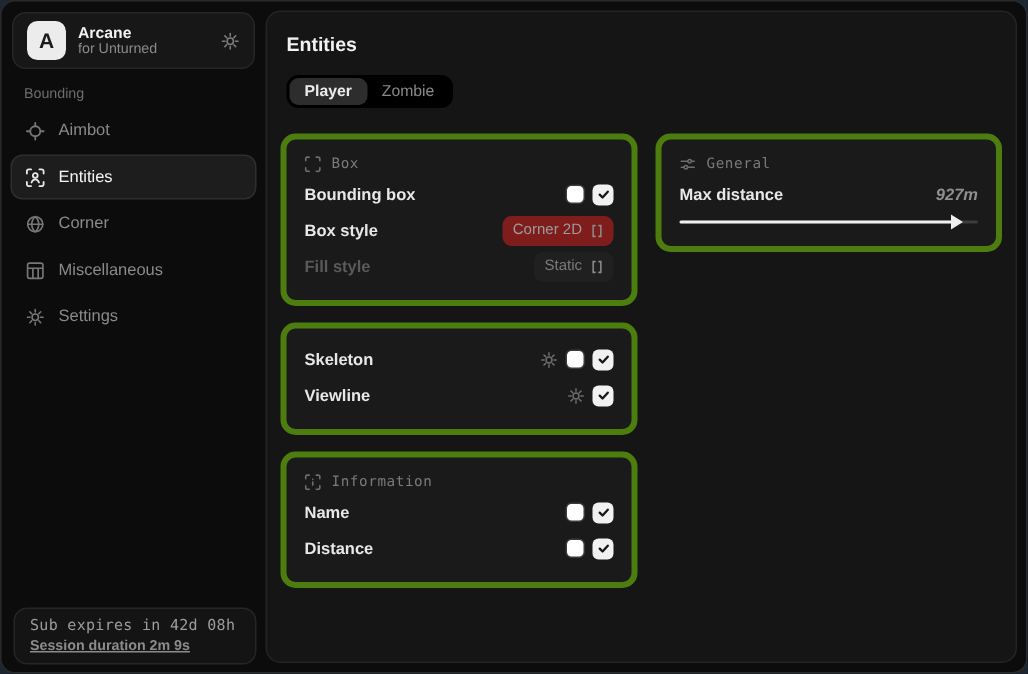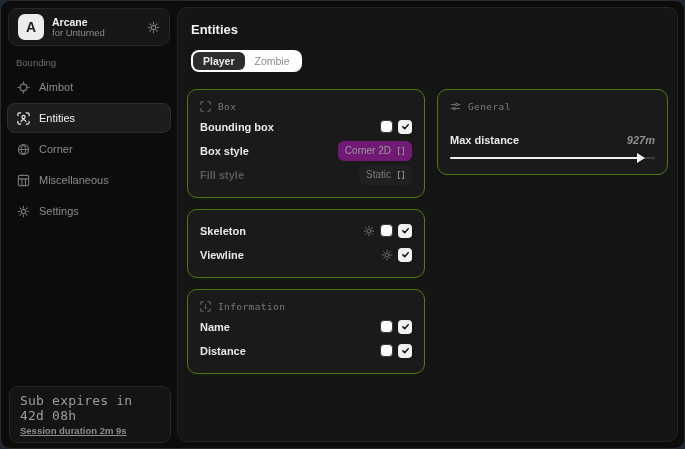--- a/index.html
+++ b/index.html
@@ -18,56 +18,56 @@
   .brand-gear{margin-left:auto;color:#7d7d7d;display:flex;cursor:pointer;}
   .cat-label{position:absolute;left:15px;top:56px;font-size:9.5px;color:#6d6d6d;}
   .nav{position:absolute;left:6px;right:6px;top:71px;display:flex;flex-direction:column;gap:1px;}
   .nav-item{height:28px;display:flex;align-items:center;gap:9px;padding:0 9px;border-radius:8px;
     font-size:11px;color:#8a8a8a;border:1px solid transparent;cursor:pointer;}
   .nav-item .ni{display:flex;color:#777;}
   .nav-item.active{background:#1d1d1d;border-color:#2e2e2e;color:#f5f5f5;}
   .nav-item.active .ni{color:#e8e8e8;}
   .foot-card{position:absolute;left:8px;right:6px;bottom:5px;background:#141414;border:1px solid #262626;
     border-radius:9px;padding:6px 10px;box-sizing:border-box;}
-  .foot-line1{font-family:"DejaVu Sans Mono","Liberation Mono",monospace;font-size:13px;color:#9d9d9d;letter-spacing:.2px;}
+  .foot-line1{font-family:"DejaVu Sans Mono","Liberation Mono",monospace;font-size:10px;color:#9d9d9d;letter-spacing:.2px;}
   .foot-line2{font-size:9.5px;font-weight:bold;color:#8c8c8c;margin-top:2px;text-decoration:underline;}
 
   
   .main{position:absolute;left:176px;top:6px;right:6px;bottom:6px;background:#151515;
     border:1px solid #242424;border-radius:10px;padding:13px 9px 12px 9px;box-sizing:border-box;}
   .page-title{font-size:13px;font-weight:bold;color:#f2f2f2;margin:1px 0 0 4px;}
-  .tabs{display:inline-flex;background:#ffffff;border-radius:8px;padding:2px;margin:13px 0 0 4px;}
+  .tabs{display:inline-flex;background:#000000;border-radius:8px;padding:2px;margin:13px 0 0 4px;}
   .tab{padding:3px 10px;font-size:10.5px;color:#8a8a8a;border-radius:6px;cursor:pointer;}
   .tab.active{background:#2d2d2d;color:#ececec;font-weight:bold;}
   .content{display:flex;gap:12px;align-items:flex-start;margin-top:17px;}
   .col-left{width:238px;display:flex;flex-direction:column;gap:11px;flex:0 0 auto;}
   .col-right{flex:1;display:flex;flex-direction:column;gap:11px;}
-  .card{background:#1a1a1a;border:1px solid #4d7c0f;border-radius:10px;padding:8px 12px 11px 12px;text-align:center;}
+  .card{background:#1a1a1a;border:4px solid #4d7c0f;border-radius:10px;padding:8px 12px 11px 12px;text-align:center;}
   .card-head{display:flex;align-items:center;gap:7px;height:16px;color:#767676;}
   .card-head .ci{display:flex;color:#6d6d6d;}
   .card-title{font-family:"DejaVu Sans Mono","Liberation Mono",monospace;font-size:9.5px;letter-spacing:.4px;color:#7a7a7a;}
   .row{display:flex;align-items:center;height:23px;margin-top:1px;}
   .row-label{font-size:11px;font-weight:600;color:#e8e8e8;}
   .row.disabled .row-label{color:#5a5a5a;}
   .controls{margin-left:auto;display:flex;align-items:center;gap:5px;}
   .swatch{width:13px;height:13px;border-radius:4px;border:1px solid #3a3a3a;box-sizing:border-box;cursor:pointer;}
   .checkbox{width:14px;height:14px;border-radius:4px;box-sizing:border-box;display:flex;align-items:center;
     justify-content:center;cursor:pointer;}
   .checkbox.checked{background:#f1f1f1;}
   .checkbox.unchecked{background:transparent;border:1px solid #3d3d3d;}
   .row.disabled .checkbox.unchecked{border-color:#333;}
   .gear-btn{display:flex;color:#6e6e6e;cursor:pointer;}
   .row.disabled .gear-btn{color:#555;}
-  .dropdown{display:flex;align-items:center;gap:6px;background:#701a75;border-radius:6px;height:20px;
+  .dropdown{display:flex;align-items:center;gap:6px;background:#7f1d1d;border-radius:6px;height:20px;
     padding:0 7px;font-size:10px;color:#9c9c9c;cursor:pointer;}
   .row.disabled .dropdown{color:#7a7a7a;background:#202020;}
   .dd-icon{display:flex;color:#8a8a8a;}
 
   
-  .gen-row{display:flex;align-items:center;height:22px;margin-top:15px;}
+  .gen-row{display:flex;align-items:center;height:22px;margin-top:2px;}
   .gen-value{margin-left:auto;font-size:11px;font-weight:600;color:#8f8f8f;font-style:italic;}
   .slider{position:relative;height:10px;margin-top:2px;cursor:pointer;}
   .slider-track{position:absolute;left:0;right:0;top:4px;height:2px;background:#3d3d3d;border-radius:2px;}
   .slider-fill{position:absolute;left:0;top:4px;height:2px;background:#f0f0f0;border-radius:2px;}
   .slider-thumb{position:absolute;top:0;width:0;height:0;border-top:5px solid transparent;
     border-bottom:5px solid transparent;border-left:8px solid #f0f0f0;transform:translateX(-2px);}
   svg{display:block;}
 </style>
 </head>
 <body>

